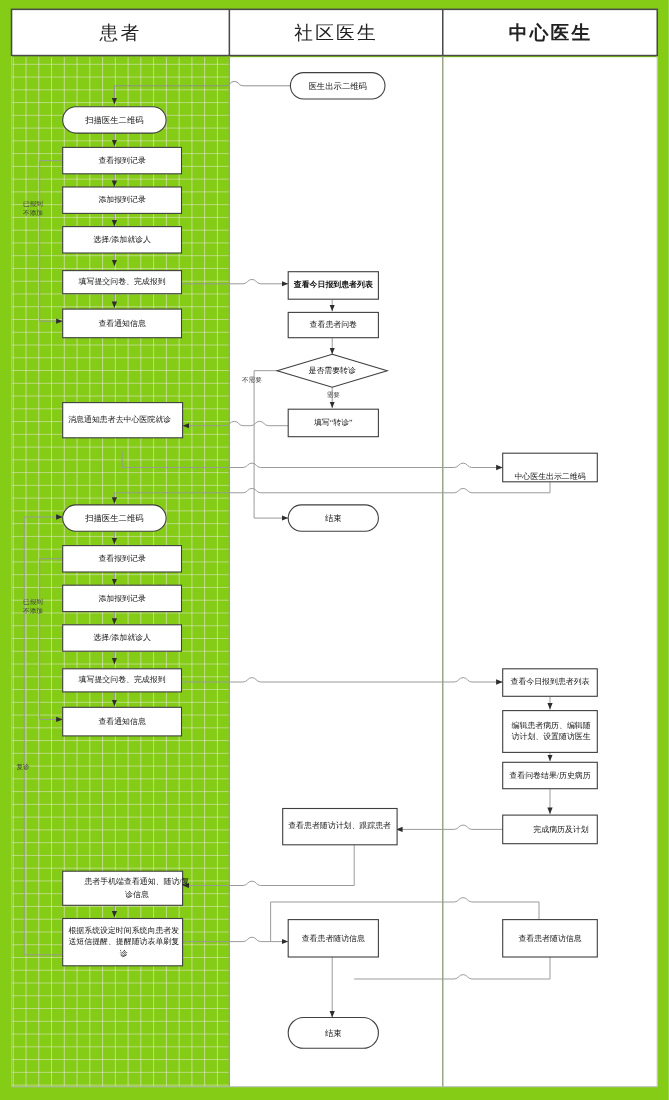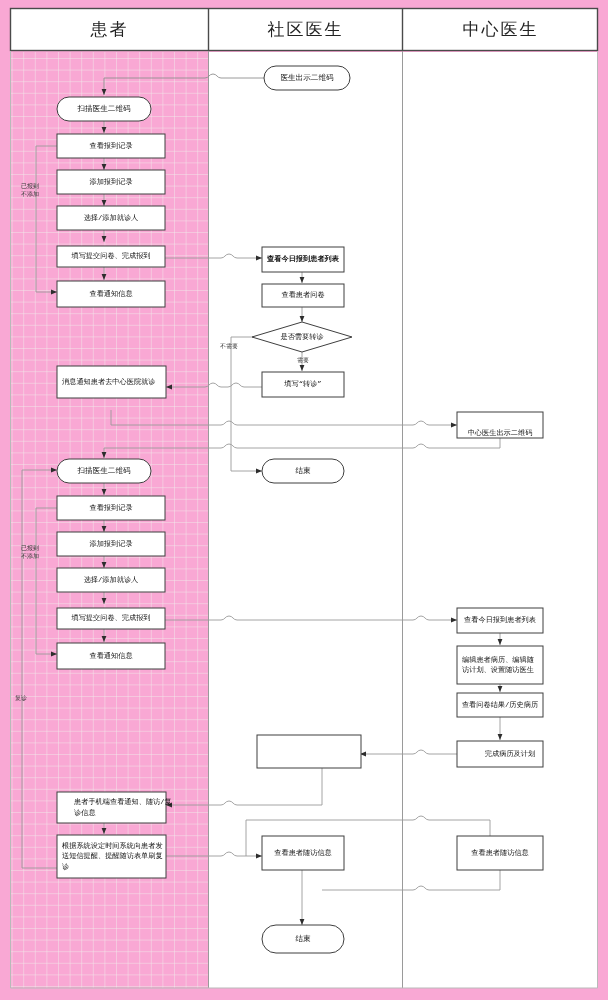--- a/index.html
+++ b/index.html
@@ -1,20 +1,20 @@
 <!DOCTYPE html>
 <html><head>
 <meta charset="utf-8">
 <style>
   html,body{margin:0;padding:0;background:#ffffff;}
   body{
     font-family:"Liberation Serif","DejaVu Serif",serif;
     width:608px;height:1000px;overflow:hidden;
   }
-  #stage{position:relative;width:608px;height:1000px;background:#f9a8d4;}
+  #stage{position:relative;width:608px;height:1000px;background:#84cc16;}
   svg#flow{position:absolute;left:0;top:0;width:608px;height:1000px;}
 
   
   .lane-title{
     position:absolute;
     display:flex;align-items:center;justify-content:center;
     font-size:17px;color:#222;letter-spacing:2px;
     pointer-events:none;
   }
 
@@ -23,25 +23,24 @@
     position:absolute;
     display:flex;align-items:center;justify-content:center;
     text-align:center;
     font-size:7.2px;
     line-height:1.45;
     color:#111;
     padding:0 3px;
     box-sizing:border-box;
     word-break:break-all;
     pointer-events:none;
-    font-family:Liberation Mono, monospace;
   }
   .node-label.term{font-size:7.6px;}
   .node-label.bold{font-weight:bold;}
-  .node-label.left{justify-content:flex-start;text-align:left;padding-left:5px;}
+  .node-label.left{justify-content:flex-start;text-align:center;padding-left:5px;}
 
   .edge-label{
     position:absolute;
     font-size:6px;
     color:#333;
     line-height:1.25;
     text-align:center;
     pointer-events:none;
     white-space:pre-line;
   }
@@ -182,21 +181,21 @@
 
       <rect x="262" y="836" width="82" height="34"></rect>
       <rect x="457" y="836" width="86" height="34"></rect>
 
       <rect x="262" y="925" width="82" height="28" rx="14" ry="14"></rect>
     </g>
   </svg>
 
   <div class="lane-title" style="left:11px;top:9px;width:197px;height:41px;">患者</div>
   <div class="lane-title" style="left:209px;top:9px;width:193px;height:41px;">社区医生</div>
-  <div class="lane-title" style="left:403px;top:9px;width:195px;height:41px;">中心医生</div>
+  <div class="lane-title" style="left:403px;top:9px;width:195px;height:41px;font-weight:bold;">中心医生</div>
 
   <div class="node-label term" style="left:264px;top:66px;width:86px;height:24px;">医生出示二维码</div>
   <div class="node-label term" style="left:57px;top:97px;width:94px;height:24px;">扫描医生二维码</div>
   <div class="node-label" style="left:57px;top:134px;width:108px;height:24px;">查看报到记录</div>
   <div class="node-label" style="left:57px;top:170px;width:108px;height:24px;">添加报到记录</div>
   <div class="node-label" style="left:57px;top:206px;width:108px;height:24px;">选择/添加就诊人</div>
   <div class="node-label" style="left:57px;top:246px;width:108px;height:21px;">填写提交问卷、完成报到</div>
   <div class="node-label" style="left:57px;top:281px;width:108px;height:26px;">查看通知信息</div>
 
   <div class="node-label bold" style="left:262px;top:247px;width:82px;height:25px;">查看今日报到患者列表</div>
@@ -213,20 +212,21 @@
   <div class="node-label" style="left:57px;top:532px;width:108px;height:24px;">添加报到记录</div>
   <div class="node-label" style="left:57px;top:568px;width:108px;height:24px;">选择/添加就诊人</div>
   <div class="node-label" style="left:57px;top:608px;width:108px;height:21px;">填写提交问卷、完成报到</div>
   <div class="node-label" style="left:57px;top:643px;width:108px;height:26px;">查看通知信息</div>
 
   <div class="node-label" style="left:457px;top:608px;width:86px;height:25px;">查看今日报到患者列表</div>
   <div class="node-label left" style="left:457px;top:646px;width:86px;height:38px;">编辑患者病历、编辑随访计划、设置随访医生</div>
   <div class="node-label" style="left:457px;top:693px;width:86px;height:24px;">查看问卷结果/历史病历</div>
   <div class="node-label" style="left:457px;top:741px;width:106px;height:26px;">完成病历及计划</div>
 
+  <div class="node-label left" style="left:257px;top:735px;width:104px;height:33px;">查看患者随访计划、跟踪患者</div>
 
   <div class="node-label left" style="left:69px;top:792px;width:109px;height:31px;">患者手机端查看通知、随访/复诊信息</div>
   <div class="node-label left" style="left:57px;top:835px;width:109px;height:43px;">根据系统设定时间系统向患者发送短信提醒、提醒随访表单刷复诊</div>
 
   <div class="node-label" style="left:262px;top:836px;width:82px;height:34px;">查看患者随访信息</div>
   <div class="node-label" style="left:457px;top:836px;width:86px;height:34px;">查看患者随访信息</div>
 
   <div class="node-label term" style="left:262px;top:925px;width:82px;height:28px;">结束</div>
 
   <div class="edge-label" style="left:12px;top:183px;width:36px;">已报到

